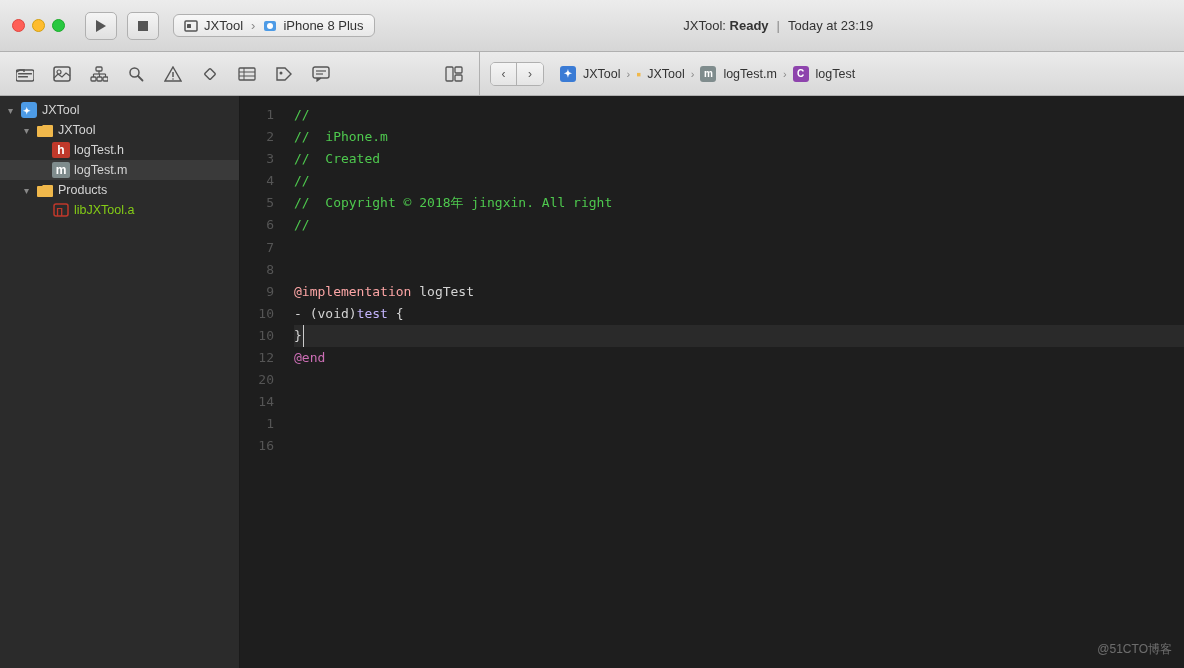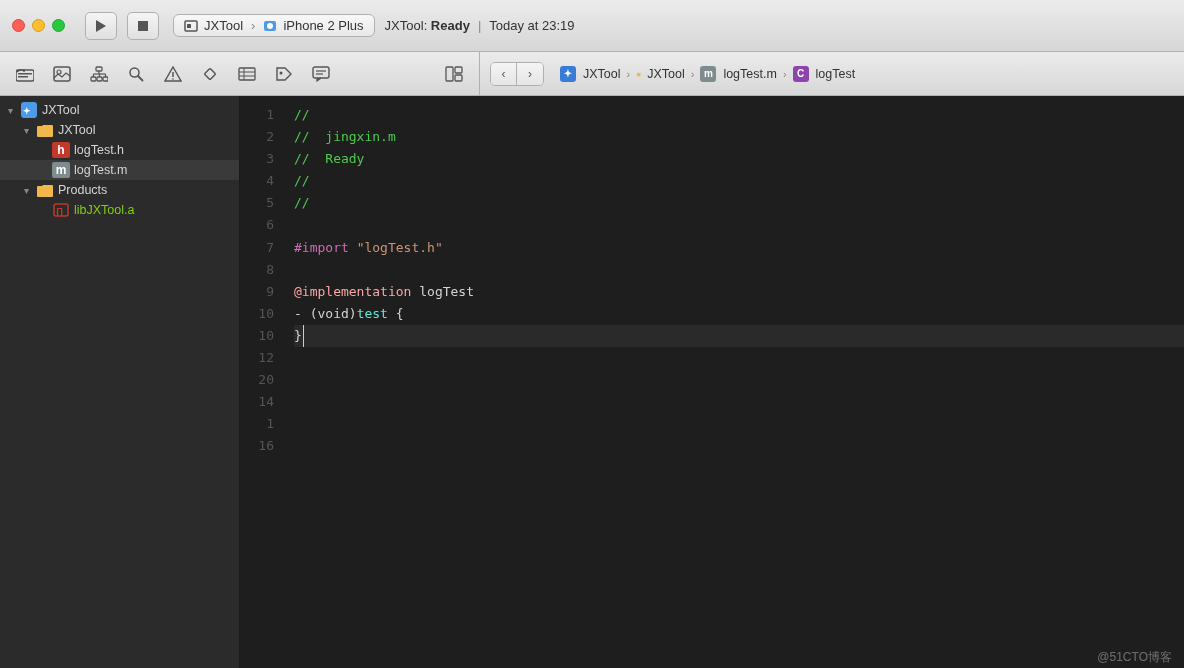--- a/index.html
+++ b/index.html
@@ -71,20 +71,21 @@
       cursor: pointer;
       font-size: 13px;
       color: #333;
       margin-left: 4px;
     }
 
     .status-area {
       flex: 1;
       display: flex;
       align-items: center;
+      justify-content: center;
       font-size: 13px;
       color: #333;
     }
     .status-divider { margin: 0 8px; color: #888; }
     .toolbar-btn {
       width: 34px;
       height: 30px;
       display: flex;
       align-items: center;
       justify-content: center;
@@ -189,21 +190,21 @@
     .c-comment-green { color: #4ec94e; }
     .c-string { color: #ce9178; }
     .c-directive { color: #cc6eb5; }
     .c-white { color: #d4d4d4; }
     .c-at { color: #fca5a5; }
     .c-end { color: #cc6eb5; }
 
     
     .watermark {
       position: absolute;
-      bottom: 2px;
+      bottom: 10px;
       right: 12px;
       font-size: 12px;
       color: rgba(255,255,255,0.35);
       pointer-events: none;
     }
 
     
     .top-bar {
       display: flex;
       height: 44px;
@@ -297,21 +298,21 @@
     <svg width="14" height="14" viewBox="0 0 14 14" style="flex-shrink:0">
         <rect x="1" y="2" width="12" height="10" rx="1" fill="none" stroke="#555" stroke-width="1.5"></rect>
         <rect x="3" y="5" width="4" height="4" rx="0.5" fill="#555"></rect>
       </svg>
     <span>JXTool</span>
     <span style="color:#888;margin:0 2px">›</span>
     <svg width="14" height="14" viewBox="0 0 14 14" style="flex-shrink:0">
         <rect x="1" y="2" width="12" height="10" rx="2" fill="#4d9be6"></rect>
         <circle cx="7" cy="7" r="3" fill="white"></circle>
       </svg>
-    <span>iPhone 2 Plus</span>
+    <span>iPhone 8 Plus</span>
   </div>
 
   <div class="status-area">
     <span><span>JXTool: </span><strong>Ready</strong></span>
     <span class="status-divider">|</span>
     <span>Today at 23:19</span>
   </div>
 </div>
 
 <div class="top-bar">
@@ -522,30 +523,31 @@
         <div>10</div>
         <div>12</div>
         <div>20</div>
         <div>14</div>
         <div>1</div>
         <div>16</div>
       </div>
 
       <div class="code-content">
         <div class="code-line"><span class="c-comment-green">//</span></div>
-        <div class="code-line"><span class="c-comment-green">//  jingxin.m</span></div>
-        <div class="code-line"><span class="c-comment-green">//  Ready</span></div>
+        <div class="code-line"><span class="c-comment-green">//  iPhone.m</span></div>
+        <div class="code-line"><span class="c-comment-green">//  Created</span></div>
         <div class="code-line"><span class="c-comment-green">//</span></div>
+        <div class="code-line"><span class="c-comment-green">//  Copyright © 2018年 jingxin. All right</span></div>
         <div class="code-line"><span class="c-comment-green">//</span></div>
         <div class="code-line">&nbsp;</div>
-        <div class="code-line"><span class="c-directive">#import </span><span class="c-string">"logTest.h"</span></div>
         <div class="code-line">&nbsp;</div>
         <div class="code-line"><span class="c-at">@implementation </span><span class="c-white">logTest</span></div>
-        <div class="code-line"><span class="c-white">- </span><span class="c-white">(void)</span><span style="color:#5eead4">test</span><span class="c-white"> {</span></div>
+        <div class="code-line"><span class="c-white">- </span><span class="c-white">(void)</span><span style="color:#c4b5fd">test</span><span class="c-white"> {</span></div>
         <div class="code-line highlighted-line"><span class="c-white">}</span><span style="color:#d4d4d4;border-left:1.5px solid #ccc;margin-left:1px">&nbsp;</span></div>
+        <div class="code-line"><span class="c-end">@end</span></div>
         <div class="code-line">&nbsp;</div>
       </div>
     </div>
   </div>
 
 </div>
 
 <div class="watermark">@51CTO博客</div>
 
 </body></html>

